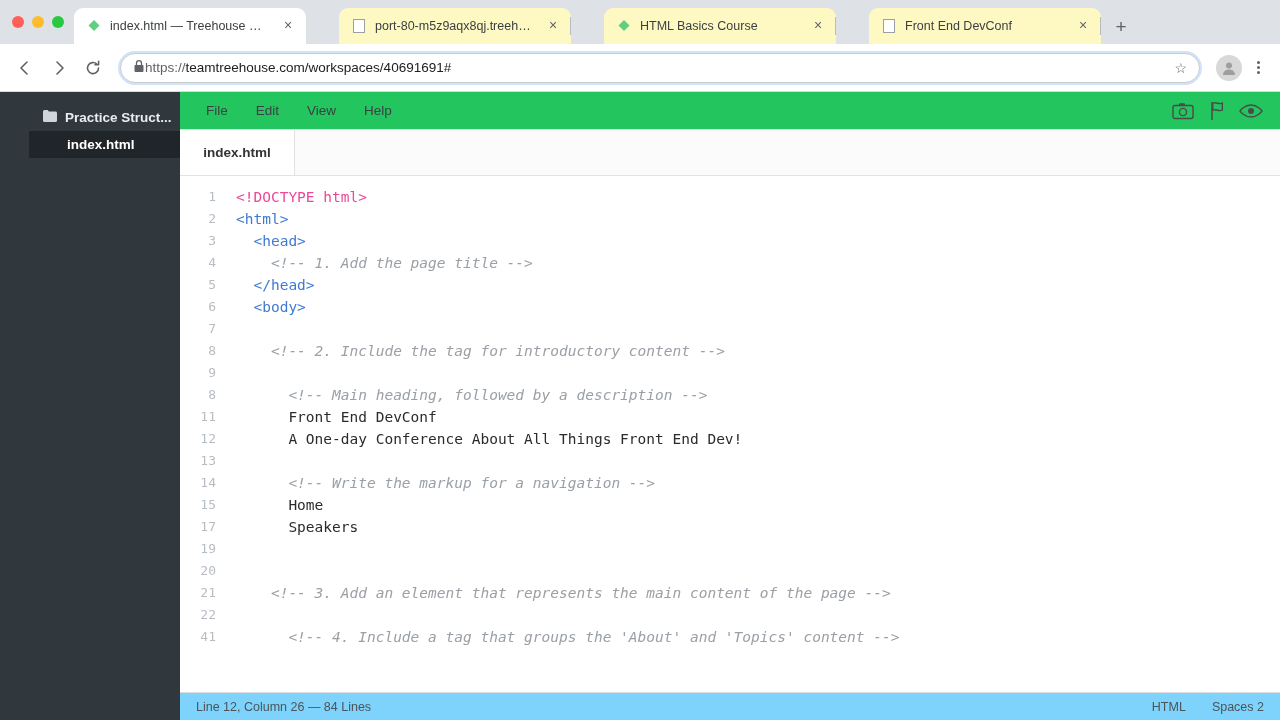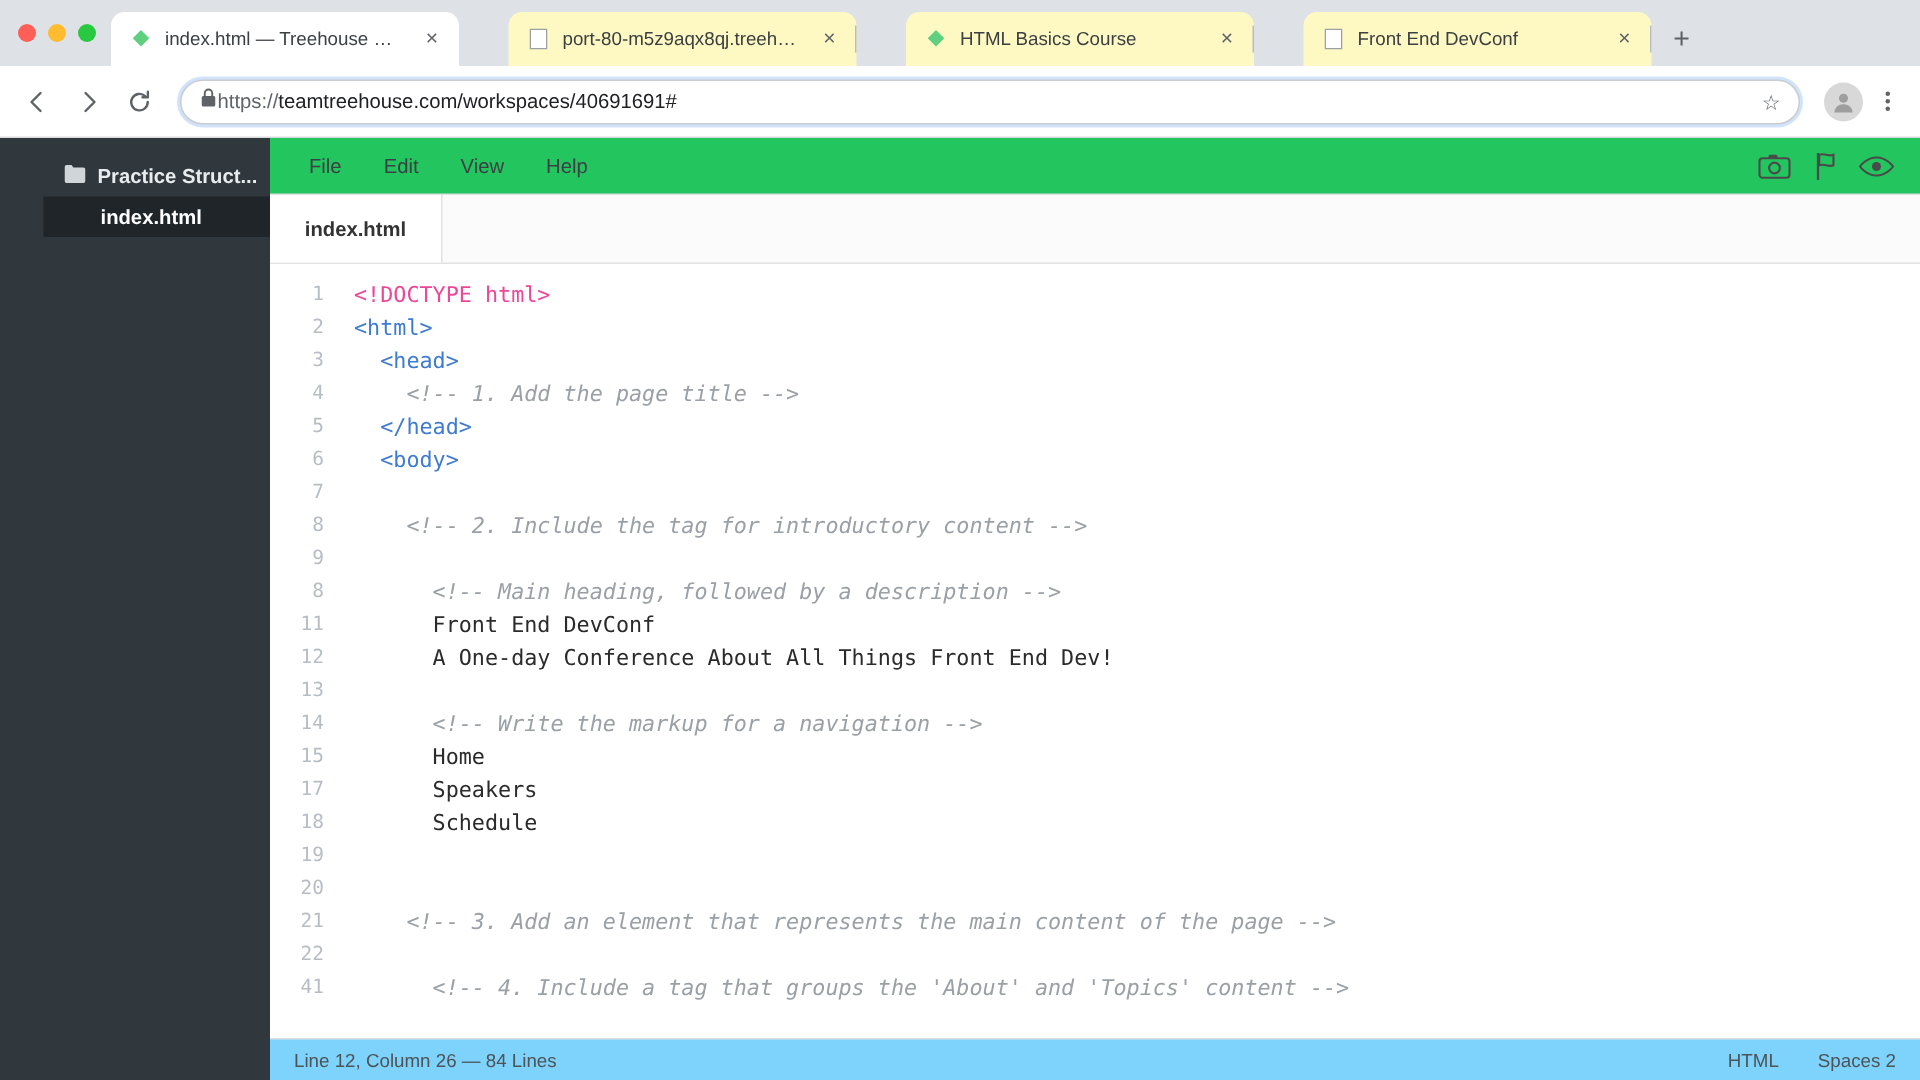--- a/index.html
+++ b/index.html
@@ -360,21 +360,20 @@
           <div class="line"><div class="gutter">7</div><div class="ltext plain"></div></div>
           <div class="line"><div class="gutter">8</div><div class="ltext comment">    &lt;!-- 2. Include the tag for introductory content --&gt;</div></div>
           <div class="line"><div class="gutter">9</div><div class="ltext plain"></div></div>
           <div class="line"><div class="gutter">8</div><div class="ltext comment">      &lt;!-- Main heading, followed by a description --&gt;</div></div>
           <div class="line"><div class="gutter">11</div><div class="ltext plain">      Front End DevConf</div></div>
           <div class="line"><div class="gutter">12</div><div class="ltext plain">      A One-day Conference About All Things Front End Dev!</div></div>
           <div class="line"><div class="gutter">13</div><div class="ltext plain"></div></div>
           <div class="line"><div class="gutter">14</div><div class="ltext comment">      &lt;!-- Write the markup for a navigation --&gt;</div></div>
           <div class="line"><div class="gutter">15</div><div class="ltext plain">      Home</div></div>
           <div class="line"><div class="gutter">17</div><div class="ltext plain">      Speakers</div></div>
-          <div class="line"><div class="gutter">18</div><div class="ltext plain">      Schedule</div></div>
           <div class="line"><div class="gutter">19</div><div class="ltext plain"></div></div>
           <div class="line"><div class="gutter">20</div><div class="ltext plain"></div></div>
           <div class="line"><div class="gutter">21</div><div class="ltext comment">    &lt;!-- 3. Add an element that represents the main content of the page --&gt;</div></div>
           <div class="line"><div class="gutter">22</div><div class="ltext plain"></div></div>
           <div class="line"><div class="gutter">41</div><div class="ltext comment">      &lt;!-- 4. Include a tag that groups the 'About' and 'Topics' content --&gt;</div></div>
         </div>
 
       <div class="statusbar">
         <span>Line 12, Column 26 — 84 Lines</span>
         <span class="right">

